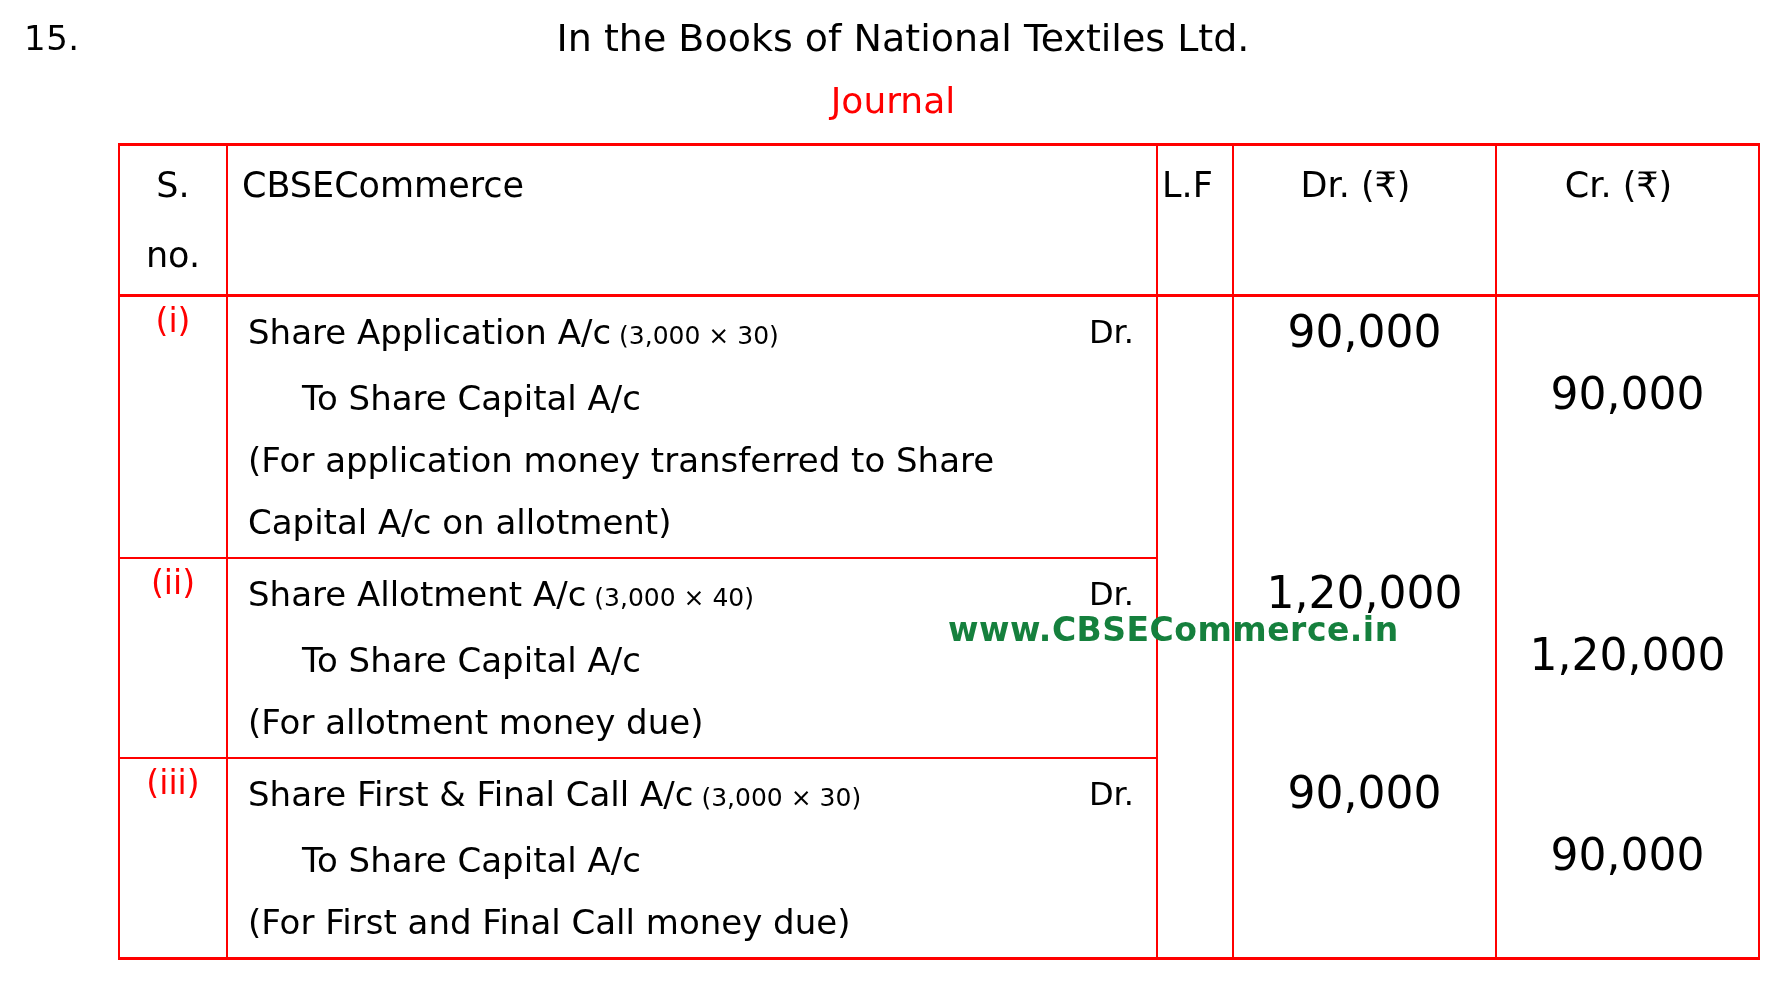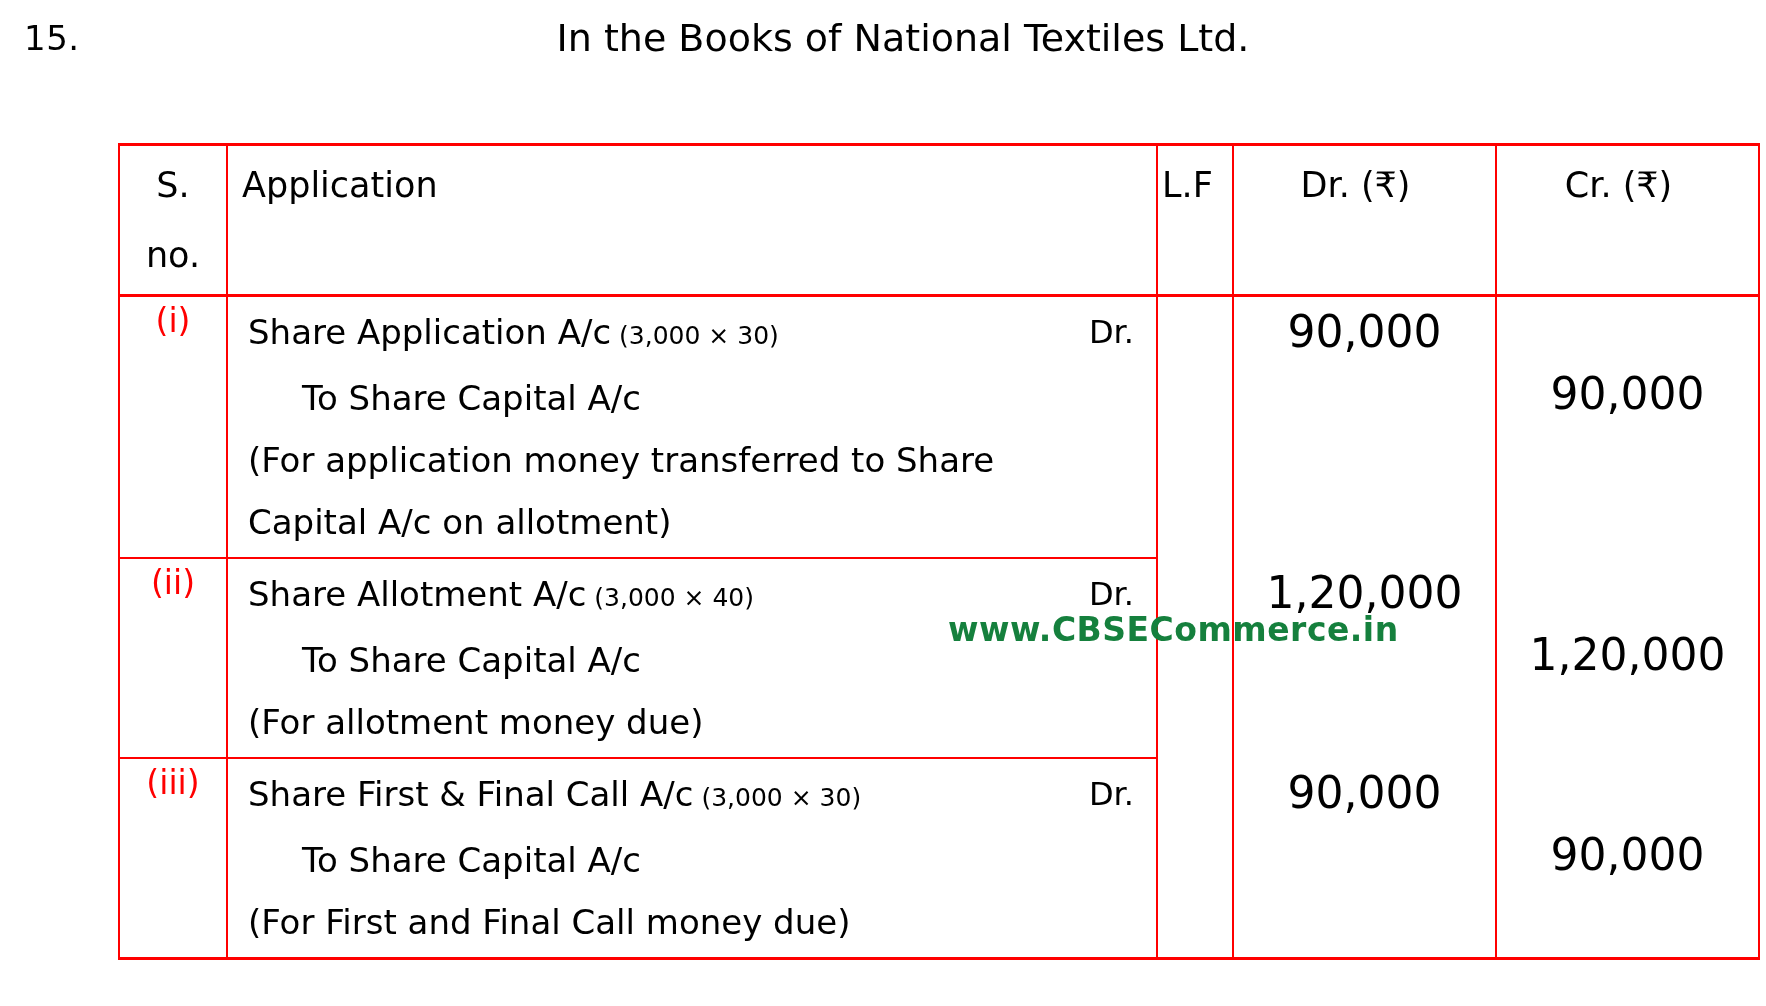--- a/index.html
+++ b/index.html
@@ -151,34 +151,35 @@
     pointer-events: none;
   }
 </style>
 </head>
 <body>
 
 <div class="page">
 
   <div class="qnum">15.</div>
   <div class="doc-title">In the Books of National Textiles Ltd.</div>
+  <div class="doc-subtitle">Journal</div>
 
   <div class="tbl-wrap">
     <table class="journal">
       <colgroup>
         <col class="c-sno">
           <col class="c-part">
           <col class="c-lf">
           <col class="c-dr">
           <col class="c-cr">
       </colgroup>
       <thead>
         <tr>
           <th class="h-sno">S. no.</th>
-          <th class="h-part">Application</th>
+          <th class="h-part">CBSECommerce</th>
           <th class="h-lf">L.F</th>
           <th class="h-dr">Dr. (₹)</th>
           <th class="h-cr">Cr. (₹)</th>
         </tr>
       </thead>
       <tbody id="journal-body">
           <tr>
             <td class="sno">(i)</td>
             <td class="part">
               <span class="ln">Share Application A/c<span class="calc"> (3,000 × 30)</span><span class="drlabel">Dr.</span></span>

